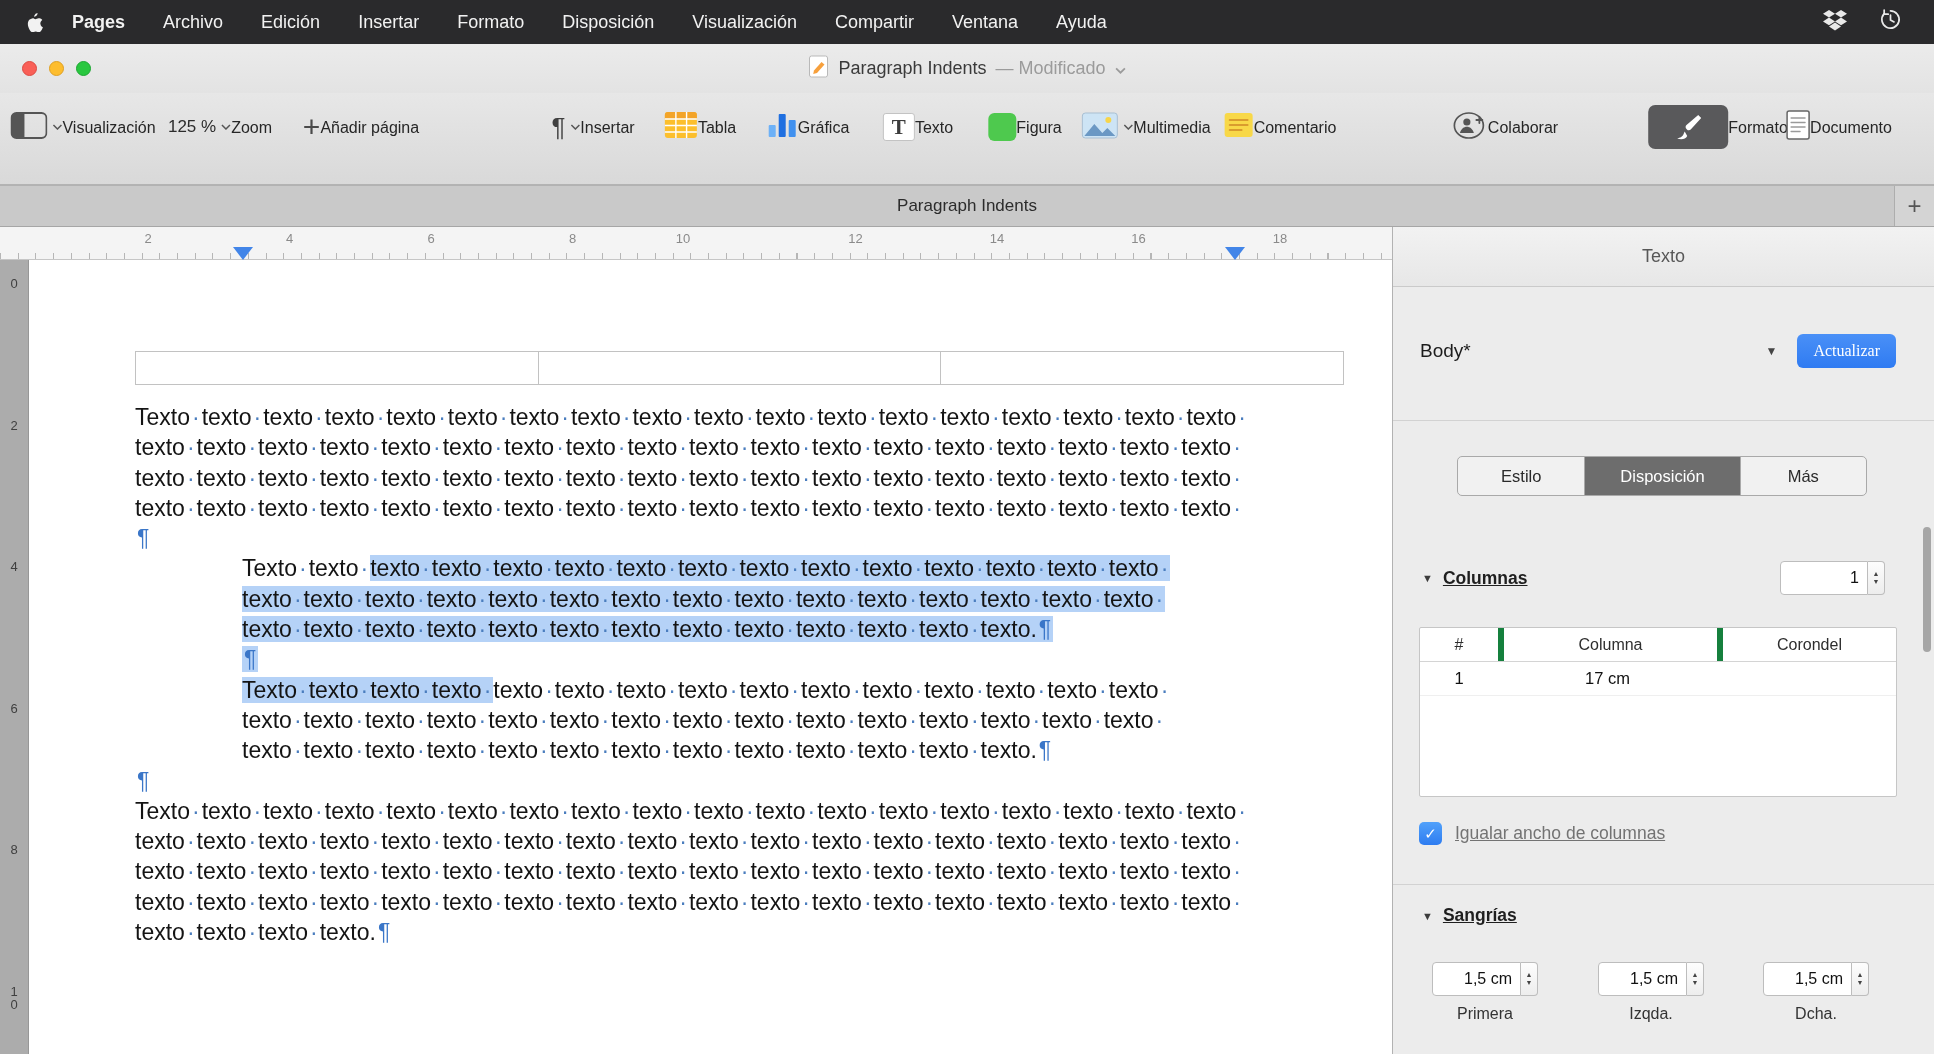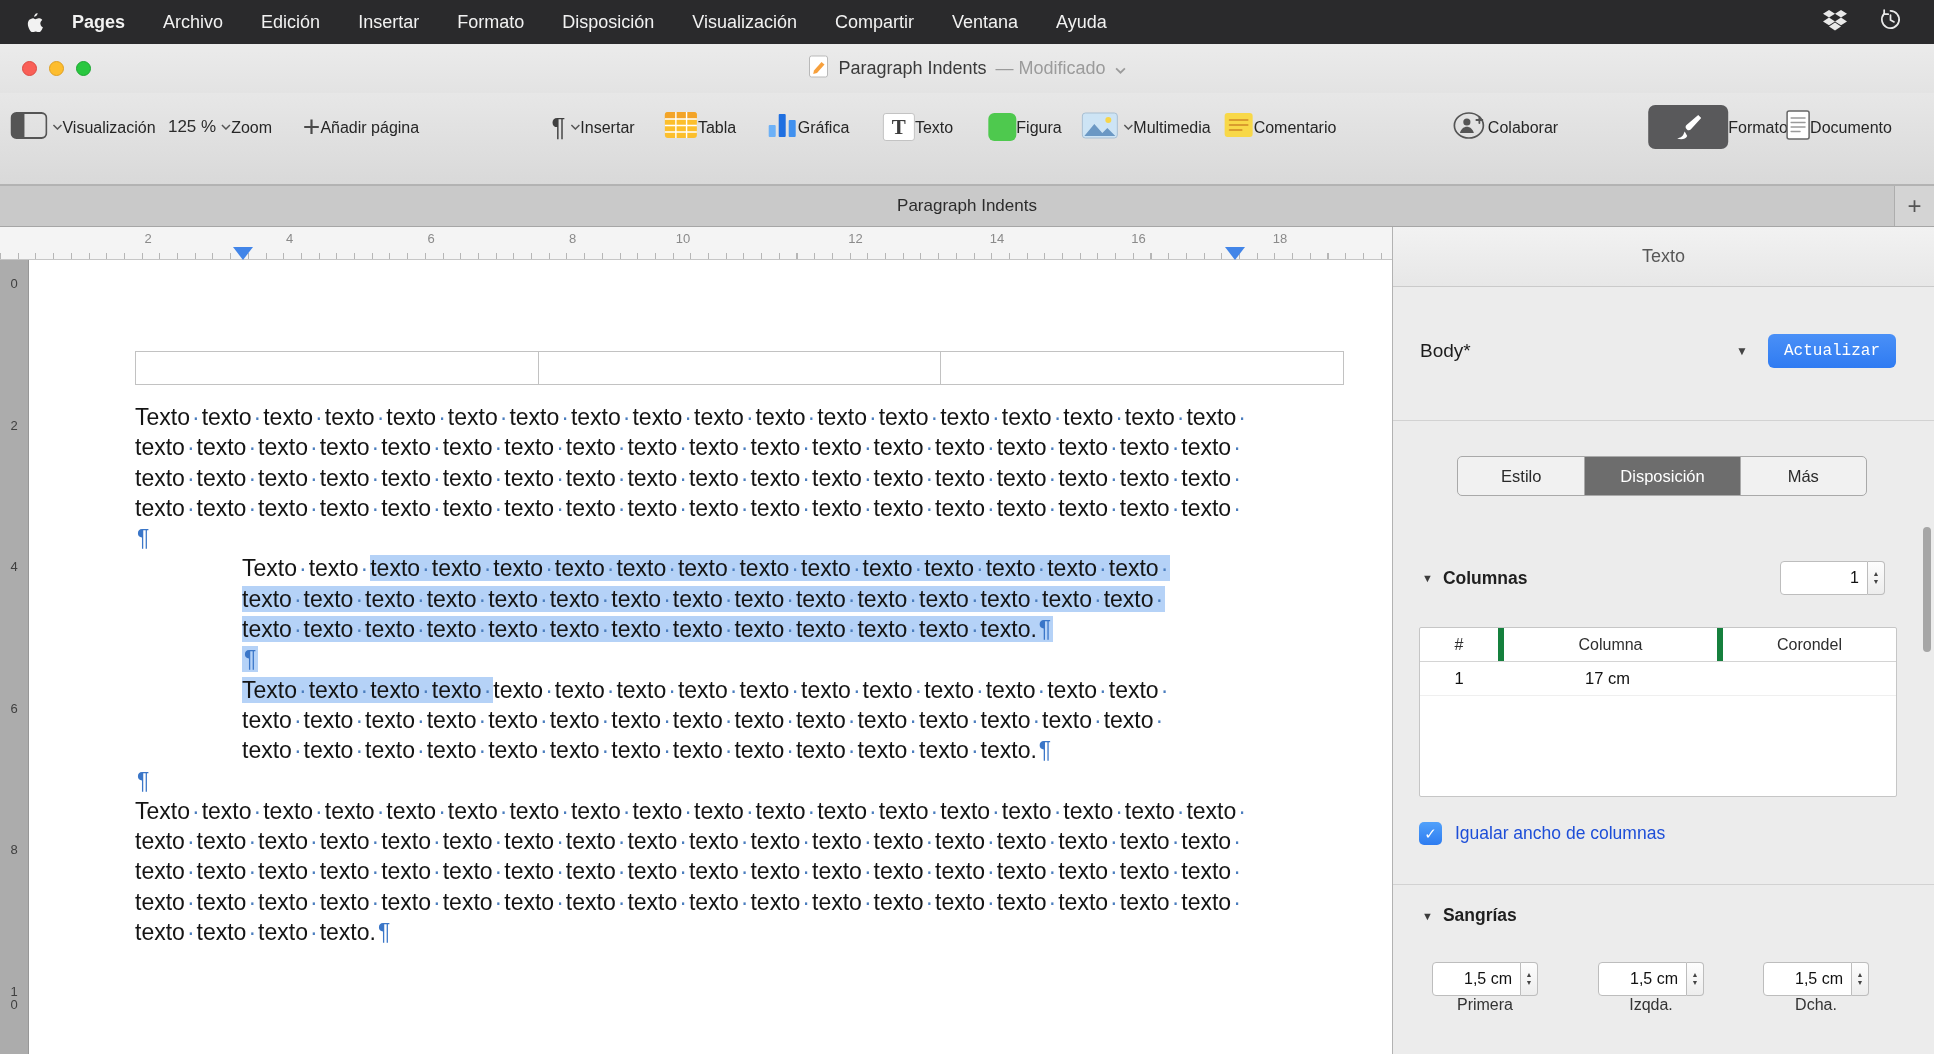--- a/index.html
+++ b/index.html
@@ -86,57 +86,57 @@
   
   .sidebar { position:absolute; top:227px; left:1392px; right:0; bottom:0; background:#ececec;
              border-left:1px solid #b2b2b2; }
   .sb-header { height:60px; border-bottom:1px solid #cacaca; background:linear-gradient(#f2f2f2,#e7e7e7);
                display:flex; align-items:center; justify-content:center; font-size:18px; color:#585858; }
   .style-row { position:absolute; top:104px; left:27px; right:38px; height:40px;
                display:flex; align-items:center; }
   .style-name { font-size:19px; color:#1c1c1c; }
   .style-caret { margin-left:auto; margin-right:20px; font-size:12px; color:#444; }
   .update-btn { background:linear-gradient(#4a90f7,#2f7bf2); color:#fff; font-size:16px;
-                border:none; border-radius:6px; padding:8px 16px; font-family:Liberation Mono, monospace; }
+                border:none; border-radius:6px; padding:8px 16px; font-family:Liberation Serif, serif; }
   .sb-div { position:absolute; left:0; right:0; height:1px; background:#d2d2d2; }
   .segmented { position:absolute; top:229px; left:64px; width:410px; height:40px; display:flex;
                border:1px solid #a9a9a9; border-radius:5px; overflow:hidden; background:#f1f1f1; }
   .seg { display:flex; align-items:center; justify-content:center; font-size:16.5px; color:#2a2a2a; }
   .seg + .seg { border-left:1px solid #a9a9a9; }
   .seg.s1, .seg.s3 { flex:0 0 31%; }
   .seg.s2 { flex:0 0 38%; }
   .seg.active { background:#6d6d6d; color:#fff; }
   .sb-row { position:absolute; left:29px; right:49px; display:flex; align-items:center; gap:10px; }
   .disclosure { font-size:11px; color:#3c3c3c; }
-  .sb-label { font-size:17.5px; font-weight:bold; color:#1f1f1f; }
+  .sb-label { font-size:17.5px; font-weight:bold; color:#1f1f1f;text-decoration:underline; }
   .stepper-field { margin-left:auto; display:flex; height:34px; }
   .num-input { width:88px; border:1px solid #bdbdbd; background:#fff; font-size:16px; color:#111;
                text-align:right; padding:0 8px; border-radius:4px 0 0 4px; font-family:inherit; }
   .stepper-btns { width:17px; border:1px solid #bdbdbd; border-left:none; border-radius:0 4px 4px 0;
                   background:linear-gradient(#fdfdfd,#ededed); display:flex; flex-direction:column;
                   align-items:center; justify-content:center; font-size:7px; color:#444; line-height:8px; }
   .cols-table { position:absolute; top:400px; left:26px; width:478px; height:170px; background:#fff;
                 border:1px solid #c6c6c6; border-radius:2px; overflow:hidden; }
   .tbl-row { display:flex; height:34px; align-items:center; }
   .tbl-row.head { border-bottom:1px solid #d4d4d4; color:#2e2e2e; font-size:16px; }
   .tbl-row.body { font-size:16.5px; color:#111; border-bottom:1px solid #efefef; }
   .tbl-cell { display:flex; align-items:center; justify-content:center; height:100%; }
   .tbl-cell.c1 { width:78px; }
   .tbl-cell.c2 { width:219px; }
   .tbl-cell.c3 { width:179px; }
   .tbl-row.head .c2, .tbl-row.head .c3 { border-left:6px solid #15803d; }
   .checkbox-row { top:595px; gap:13px; }
   .checkbox { width:23px; height:23px; border-radius:5px; background:linear-gradient(#51a1fb,#2e7cf0);
               color:#fff; font-size:15px; display:flex; align-items:center; justify-content:center; }
-  .cb-label { font-size:17.5px; color:#1d4ed8; font-weight:normal; }
+  .cb-label { font-size:17.5px; color:#737373; font-weight:normal; }
   .sangrias-row { top:678px; }
   .igroup { position:absolute; width:106px; display:flex; flex-direction:column; align-items:center; }
   .igroup .frow { display:flex; height:34px; width:100%; }
   .igroup .num-input { flex:1; width:auto; min-width:0; }
-  .igroup .iflabel { font-size:16px; color:#333; }
+  .igroup .iflabel { margin-top:9px; font-size:16px; color:#333; }
   .g1 { top:735px; left:39px; } .g2 { top:735px; left:205px; } .g3 { top:735px; left:370px; }
   .scroll-thumb { position:absolute; right:3px; top:300px; width:8px; height:125px;
                   border-radius:4px; background:#a6a6a6; }
   .chev { display:inline-block; }
 </style>
 </head>
 <body>
 
 <div class="screen">
 

